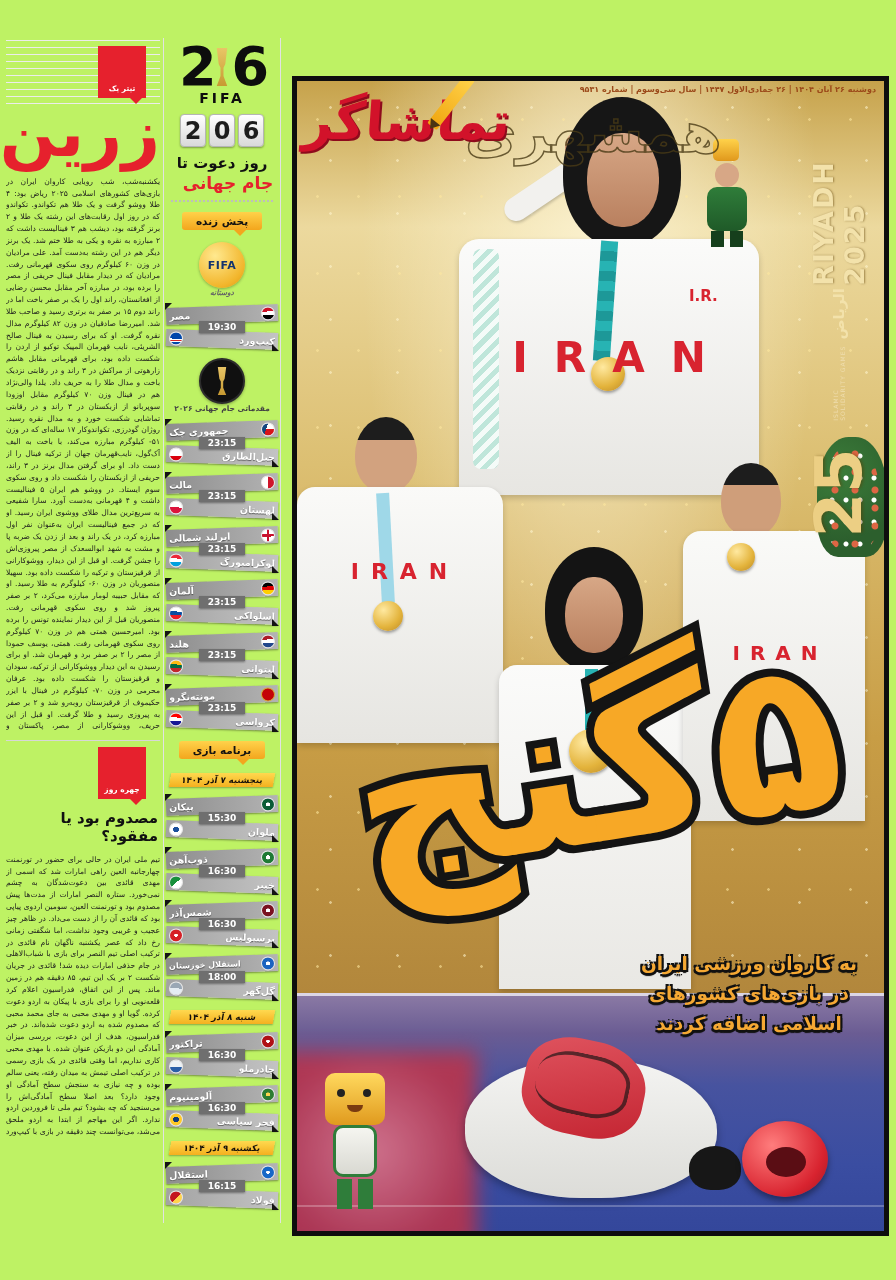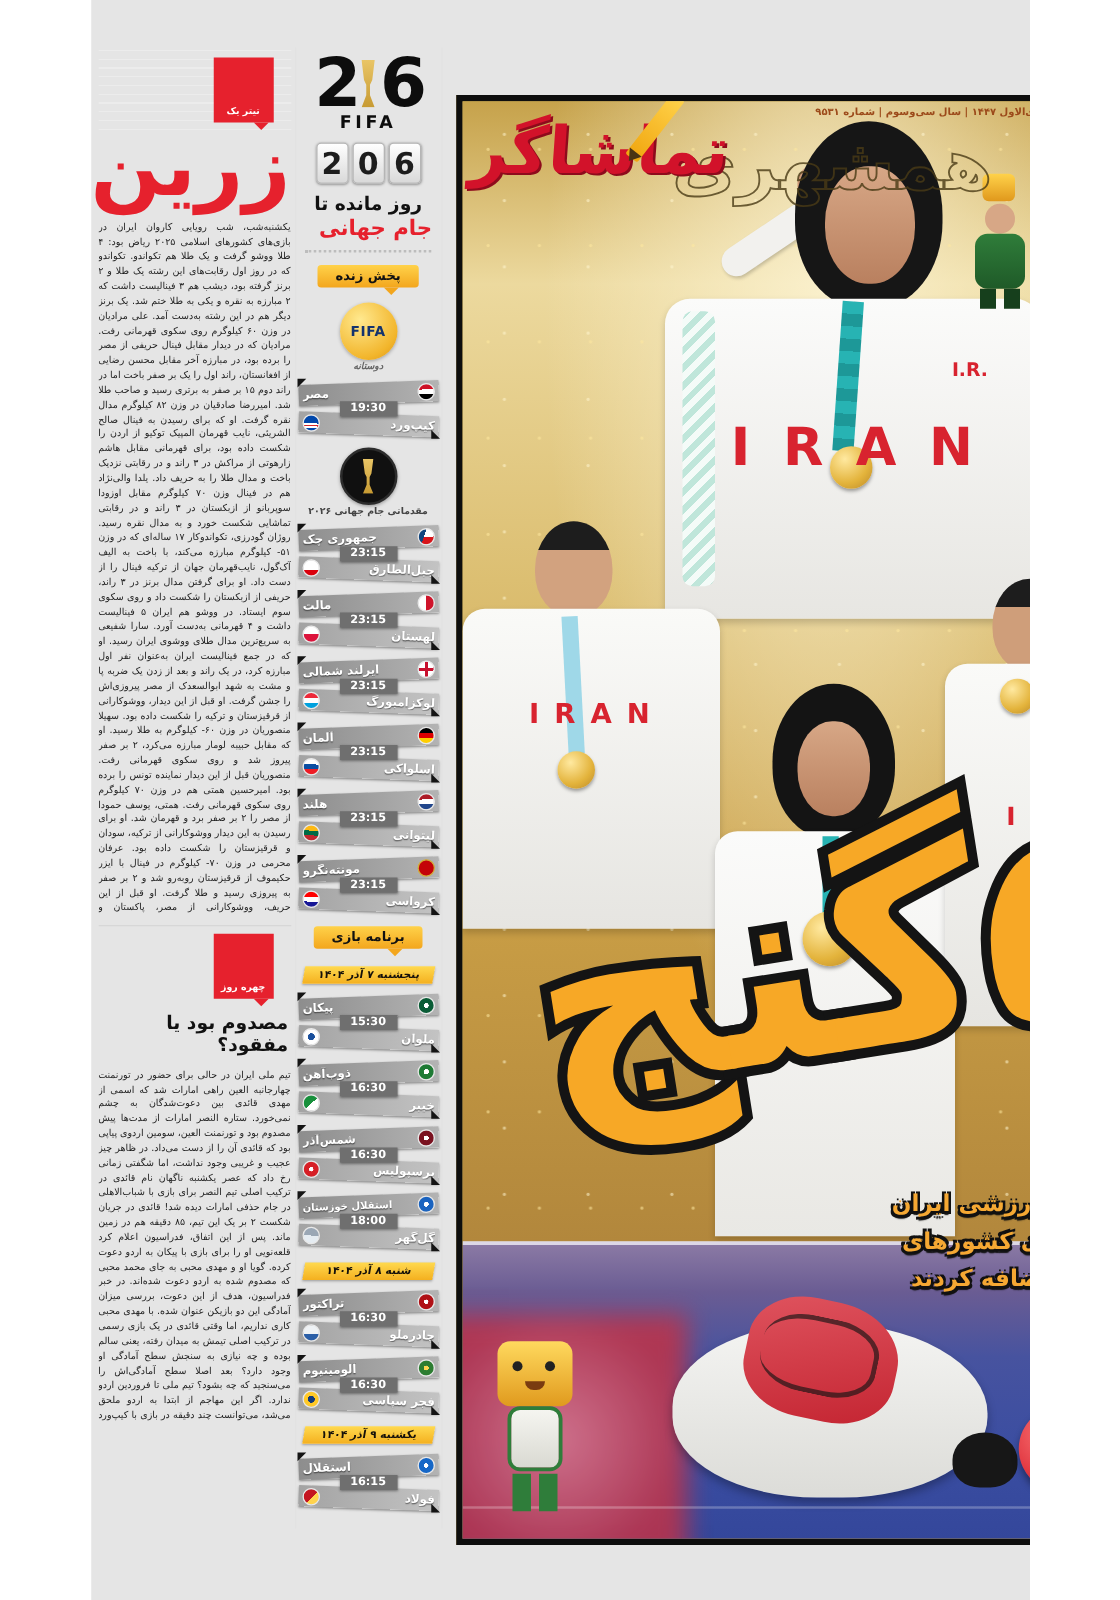--- a/index.html
+++ b/index.html
@@ -1,18 +1,18 @@
 <!DOCTYPE html>
 <html lang="fa" dir="rtl"><head>
 <meta charset="utf-8">
 <style>
   * { box-sizing: border-box; margin: 0; padding: 0; }
   html,body { background:#fff; }
   body { font-family:"DejaVu Sans", sans-serif; }
-  .page { position:relative; width:751px; height:1280px; background:#e5e5e5; overflow:hidden; direction:rtl; margin:0 auto; }
+  .page { position:relative; width:896px; height:1280px; background:#bef264; overflow:hidden; direction:rtl; margin:0 auto; }
 
   
   .col-left { position:absolute; left:6px; top:40px; width:154px; display:flex; flex-direction:column; }
   .ruled { position:absolute; left:0; top:0; width:154px; height:66px;
            background:repeating-linear-gradient(180deg,#ececec 0 1px, transparent 1px 7px); }
   .badge-red { position:relative; z-index:2; width:48px; height:52px; background:#e6212d; color:#fff;
                font-size:7.5px; font-weight:700; display:flex; align-items:flex-end; justify-content:center;
                padding-bottom:5px; margin:6px 14px 4px auto; }
   .badge-red::after { content:""; position:absolute; bottom:-6px; right:4px;
                border:6px solid transparent; border-top-color:#e6212d; border-bottom:0; }
@@ -275,21 +275,21 @@
       <span class="trophy"></span>
       <span class="wc26-digit">6</span>
     </div>
     <div class="wc26-fifa">FIFA</div>
 
     <div class="counter">
       <span class="digit-card">2</span>
       <span class="digit-card">0</span>
       <span class="digit-card">6</span>
     </div>
-    <div class="cd-line1">روز مانده تا</div>
+    <div class="cd-line1">روز دعوت تا</div>
     <div class="cd-line2">جام جهانی</div>
     <div class="dots"></div>
 
     <div class="chip-yellow">پخش زنده</div>
 
     <div class="comp-logo">
       <span class="fifa-ball">FIFA</span>
       <span class="comp-caption caption-script">دوستانه</span>
     </div>
 

